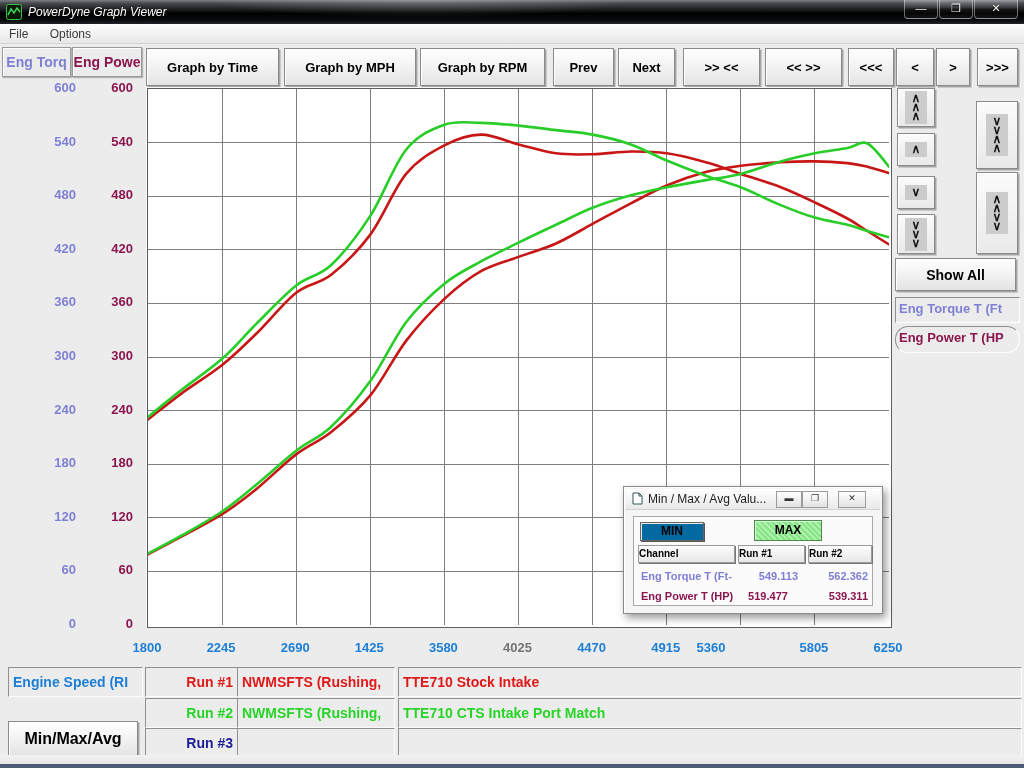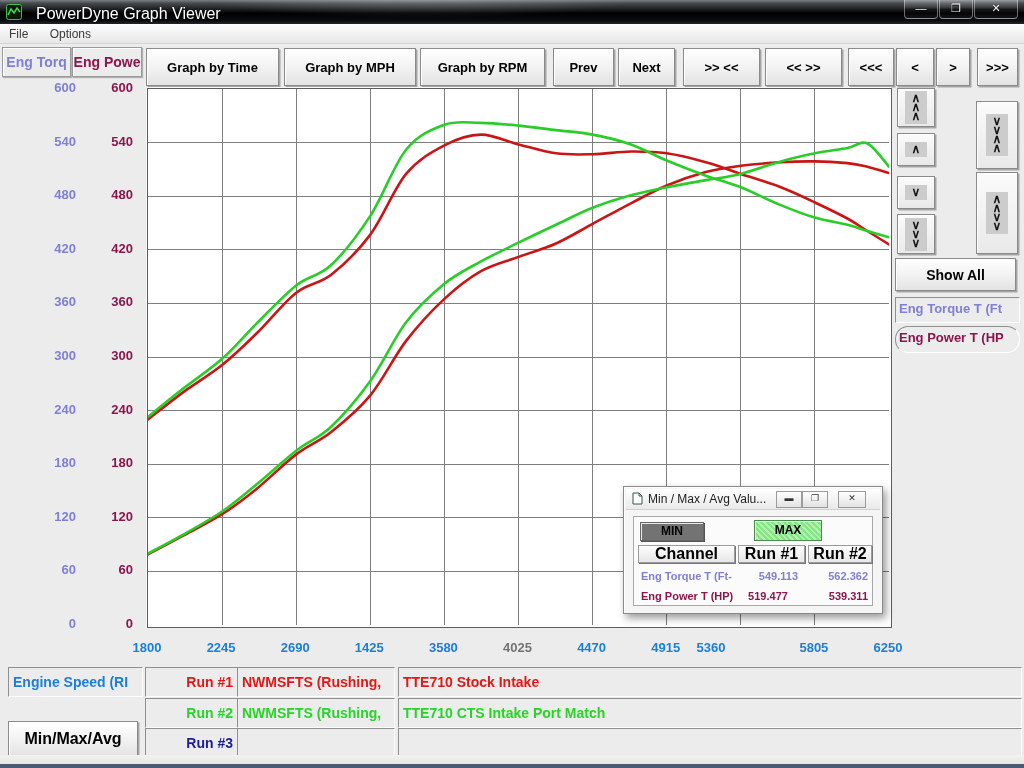--- a/index.html
+++ b/index.html
@@ -4,21 +4,21 @@
 <style>
   html,body{margin:0;padding:0;}
   body{width:1024px;height:768px;position:relative;background:#ececec;
        font-family:"Liberation Sans",sans-serif;overflow:hidden;}
   
   .titlebar{position:absolute;left:0;top:0;width:1024px;height:24px;
     background:linear-gradient(180deg,#7a7f84 0%,#45494d 14%,#17191b 42%,#000 55%,#0a0c0e 86%,#23262a 100%);}
   .titlebar::before{content:'';position:absolute;left:160px;top:0;width:520px;height:24px;
     background:radial-gradient(ellipse 60% 120% at 50% -10%,rgba(255,255,255,.22),transparent 70%);}
   .app-icon{position:absolute;left:6px;top:4px;width:16px;height:16px;}
-  .title-text{position:absolute;left:36px;top:5px;font-size:16px;color:#fff;text-shadow:0 1px 2px #000;}
+  .title-text{position:absolute;left:28px;top:5px;font-size:12px;color:#fff;text-shadow:0 1px 2px #000;font-style:italic;}
   .win-btns{position:absolute;right:6px;top:0;display:flex;}
   .win-btn{width:32px;height:18px;margin-left:1px;border:1px solid rgba(255,255,255,.4);border-top:none;
     border-radius:0 0 4px 4px;background:linear-gradient(rgba(255,255,255,.25),rgba(255,255,255,.06) 45%,rgba(0,0,0,.3) 50%,rgba(255,255,255,.05));
     color:#f2f2f2;font-size:11px;line-height:17px;text-align:center;text-shadow:0 1px 1px #000;cursor:default;}
   .menubar{position:absolute;left:0;top:24px;width:1024px;height:19px;
     background:linear-gradient(#fdfdfd,#e7e7e7);border-bottom:1px solid #d5d5d5;font-size:12px;color:#3a3a3a;}
   .menu-item{display:inline-block;padding:3px 9px 0 9px;}
   
   .chan-tab{position:absolute;top:47px;height:28px;background:#ececec;border:1px solid #9a9a9a;
     box-shadow:inset 1px 1px 0 #fff,1px 1px 1px rgba(0,0,0,.25);
@@ -51,27 +51,27 @@
   
   #mm{position:absolute;left:623px;top:486px;width:258px;height:126px;background:#f5f5f5;
     border:1px solid #8a8a8a;box-shadow:inset 1px 1px 0 #fff,3px 4px 8px rgba(0,0,0,.4);}
   .mm-title{position:absolute;left:2px;top:2px;right:2px;height:20px;
     background:linear-gradient(#ffffff,#e9e9e9);border-bottom:1px solid #d0d0d0;font-size:12px;color:#222;}
   .mm-title-text{position:absolute;left:22px;top:3px;white-space:nowrap;}
   .mm-btn{position:absolute;top:2px;width:24px;height:15px;border:1px solid #9b9b9b;
     background:linear-gradient(#fff,#e2e2e2);font-size:9px;line-height:13px;text-align:center;color:#333;cursor:default;}
   .mm-table{position:absolute;left:9px;top:29px;width:238px;height:88px;border:1px solid #a8a8a8;background:#fbfbfb;}
   .mm-minmax{position:absolute;font-weight:bold;font-size:12px;text-align:center;color:#000;cursor:default;}
-  #mm-min{left:6px;top:5px;width:62px;height:17px;line-height:17px;background:#737373;
+  #mm-min{left:6px;top:5px;width:62px;height:17px;line-height:17px;background:#0369a1;
     border:1px solid #666;box-shadow:inset 1px 1px 0 #e8e8e8,1px 1px 0 #555;}
   #mm-max{left:120px;top:3px;width:66px;height:19px;line-height:19px;
     background:repeating-linear-gradient(45deg,#86e386 0 2px,#aef2ae 2px 4px);
     border:1px solid #4a8a4a;box-shadow:inset 1px 1px 0 #d6ffd6;}
   .mm-hdr{position:absolute;top:28px;height:16px;line-height:16px;background:linear-gradient(#fdfdfd,#e7e7e7);
-    border:1px solid #9b9b9b;box-shadow:1px 1px 0 #777;font-weight:bold;font-size:16px;text-align:center;color:#000;cursor:default;}
+    border:1px solid #9b9b9b;box-shadow:1px 1px 0 #777;font-weight:bold;font-size:10px;color:#000;cursor:default;}
   .mm-cell{position:absolute;font-weight:bold;font-size:11px;white-space:nowrap;}
 </style>
 </head>
 <body>
 
 <div class="titlebar">
   <svg class="app-icon" viewBox="0 0 16 16">
     <rect x="0.5" y="0.5" width="15" height="15" rx="2" fill="#0c1a0c" stroke="#39c24a"></rect>
     <polyline points="2,11 5,5 8,9 11,4 14,8" fill="none" stroke="#44d855" stroke-width="1.5"></polyline>
   </svg>

